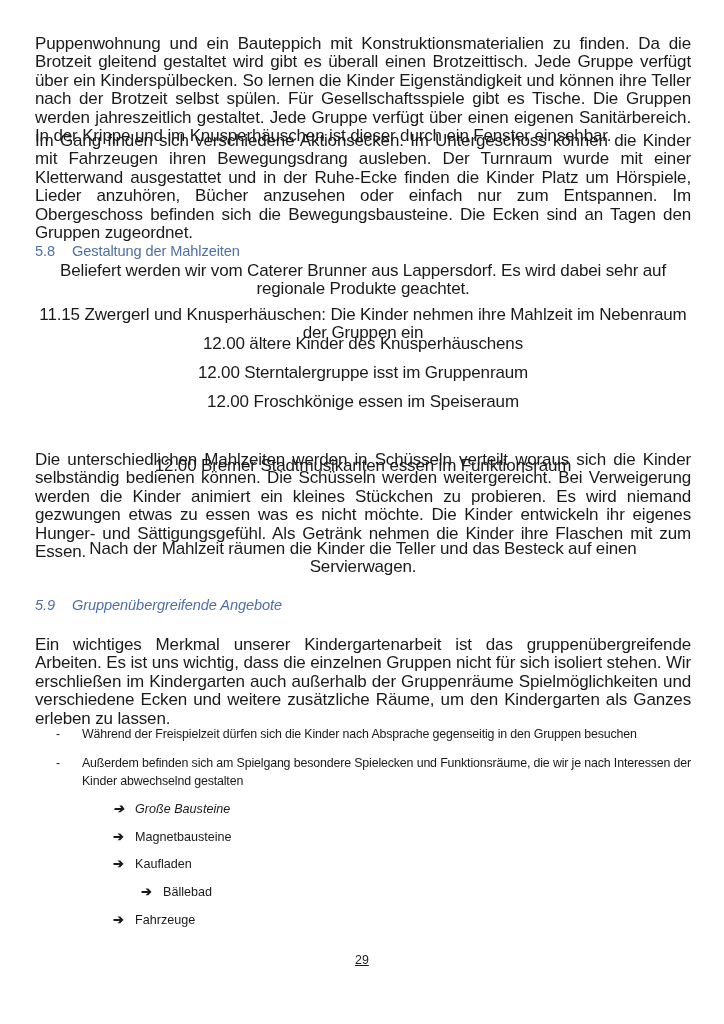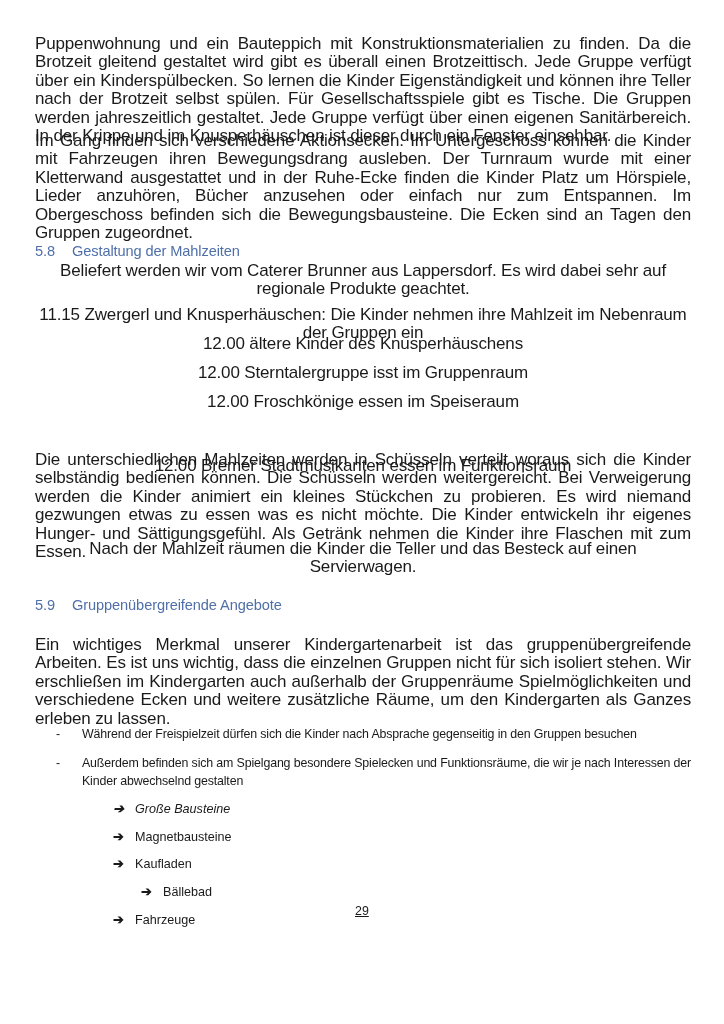--- a/index.html
+++ b/index.html
@@ -23,42 +23,42 @@
     .bullet {
       position: absolute; left: 21px; width: 635px;
       font-size: 12.4px; line-height: 18.4px; text-align: justify; letter-spacing: -0.15px;
     }
     .bullet .dash { position: absolute; left: 0; top: 0; }
     .bullet .txt { display: block; margin-left: 26px; }
     .arrow-item {
       position: absolute; left: 78px; font-size: 12.6px; line-height: 18px;
     }
     .arrow-item .arr { display: inline-block; width: 22px; font-weight: bold; font-size: 13px; }
-    .pagenum { position: absolute; left: 355px; top: 904px; font-size: 12.4px; text-decoration: underline; }
+    .pagenum { position: absolute; left: 355px; top: 953px; font-size: 12.4px; text-decoration: underline; }
   </style>
 </head>
 <body>
 
 <div class="page">
   <div class="p" style="top:35px;">Puppenwohnung und ein Bauteppich mit Konstruktionsmaterialien zu finden. Da die Brotzeit gleitend gestaltet wird gibt es überall einen Brotzeittisch. Jede Gruppe verfügt über ein Kinderspülbecken. So lernen die Kinder Eigenständigkeit und können ihre Teller nach der Brotzeit selbst spülen. Für Gesellschaftsspiele gibt es Tische. Die Gruppen werden jahreszeitlich gestaltet. Jede Gruppe verfügt über einen eigenen Sanitärbereich. In der Krippe und im Knusperhäuschen ist dieser durch ein Fenster einsehbar.</div>
   <div class="p" style="top:132px;">Im Gang finden sich verschiedene Aktionsecken. Im Untergeschoss können die Kinder mit Fahrzeugen ihren Bewegungsdrang ausleben. Der Turnraum wurde mit einer Kletterwand ausgestattet und in der Ruhe-Ecke finden die Kinder Platz um Hörspiele, Lieder anzuhören, Bücher anzusehen oder einfach nur zum Entspannen. Im Obergeschoss befinden sich die Bewegungsbausteine. Die Ecken sind an Tagen den Gruppen zugeordnet.</div>
 
   <div class="h" style="top:243px;">
     <span class="num">5.8</span><span>Gestaltung der Mahlzeiten</span>
   </div>
   <div class="p left" style="top:262px;">Beliefert werden wir vom Caterer Brunner aus Lappersdorf. Es wird dabei sehr auf regionale Produkte geachtet.</div>
   <div class="p left" style="top:306px;">11.15 Zwergerl und Knusperhäuschen: Die Kinder nehmen ihre Mahlzeit im Nebenraum der Gruppen ein</div>
   <div class="p left" style="top:335px;">12.00 ältere Kinder des Knusperhäuschens</div>
   <div class="p left" style="top:364px;">12.00 Sterntalergruppe isst im Gruppenraum</div>
   <div class="p left" style="top:393px;">12.00 Froschkönige essen im Speiseraum</div>
   <div class="p left" style="top:422px;margin-top:35px;">12.00 Bremer Stadtmusikanten essen im Funktionsraum</div>
   <div class="p" style="top:451px;">Die unterschiedlichen Mahlzeiten werden in Schüsseln verteilt woraus sich die Kinder selbständig bedienen können. Die Schüsseln werden weitergereicht. Bei Verweigerung werden die Kinder animiert ein kleines Stückchen zu probieren. Es wird niemand gezwungen etwas zu essen was es nicht möchte. Die Kinder entwickeln ihr eigenes Hunger- und Sättigungsgefühl. Als Getränk nehmen die Kinder ihre Flaschen mit zum Essen.</div>
   <div class="p left" style="top:540px;">Nach der Mahlzeit räumen die Kinder die Teller und das Besteck auf einen Servierwagen.</div>
 
-  <div class="h" style="top:597px;">
+  <div class="h" style="top:597px;font-style:italic;">
     <span class="num">5.9</span><span>Gruppenübergreifende Angebote</span>
   </div>
   <div class="p" style="top:636px;">Ein wichtiges Merkmal unserer Kindergartenarbeit ist das gruppenübergreifende Arbeiten. Es ist uns wichtig, dass die einzelnen Gruppen nicht für sich isoliert stehen. Wir erschließen im Kindergarten auch außerhalb der Gruppenräume Spielmöglichkeiten und verschiedene Ecken und weitere zusätzliche Räume, um den Kindergarten als Ganzes erleben zu lassen.</div>
 
   <div class="bullet" style="top:725px;">
     <span class="dash">-</span>
     <span class="txt">Während der Freispielzeit dürfen sich die Kinder nach Absprache gegenseitig in den Gruppen besuchen</span>
   </div>
   <div class="bullet" style="top:754px;">
     <span class="dash">-</span>

